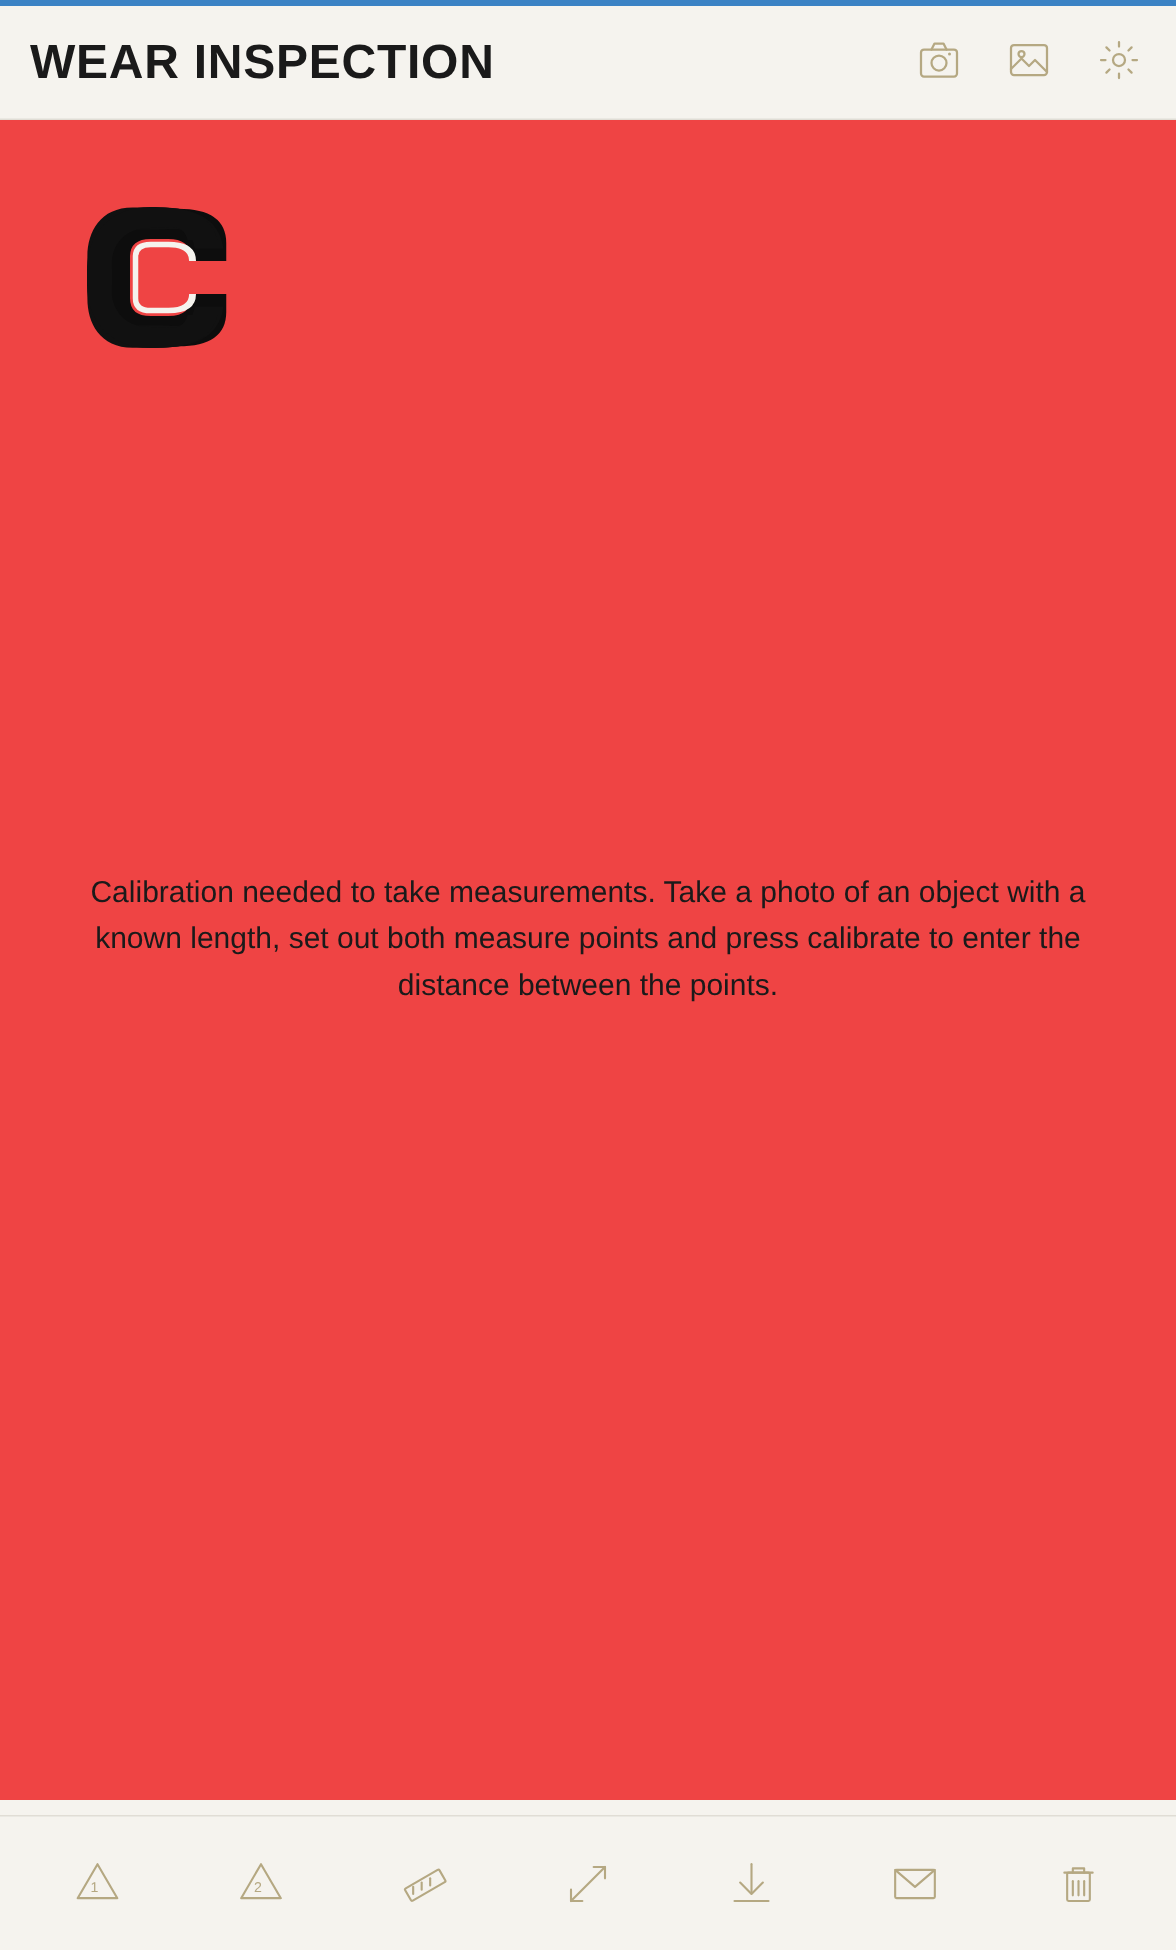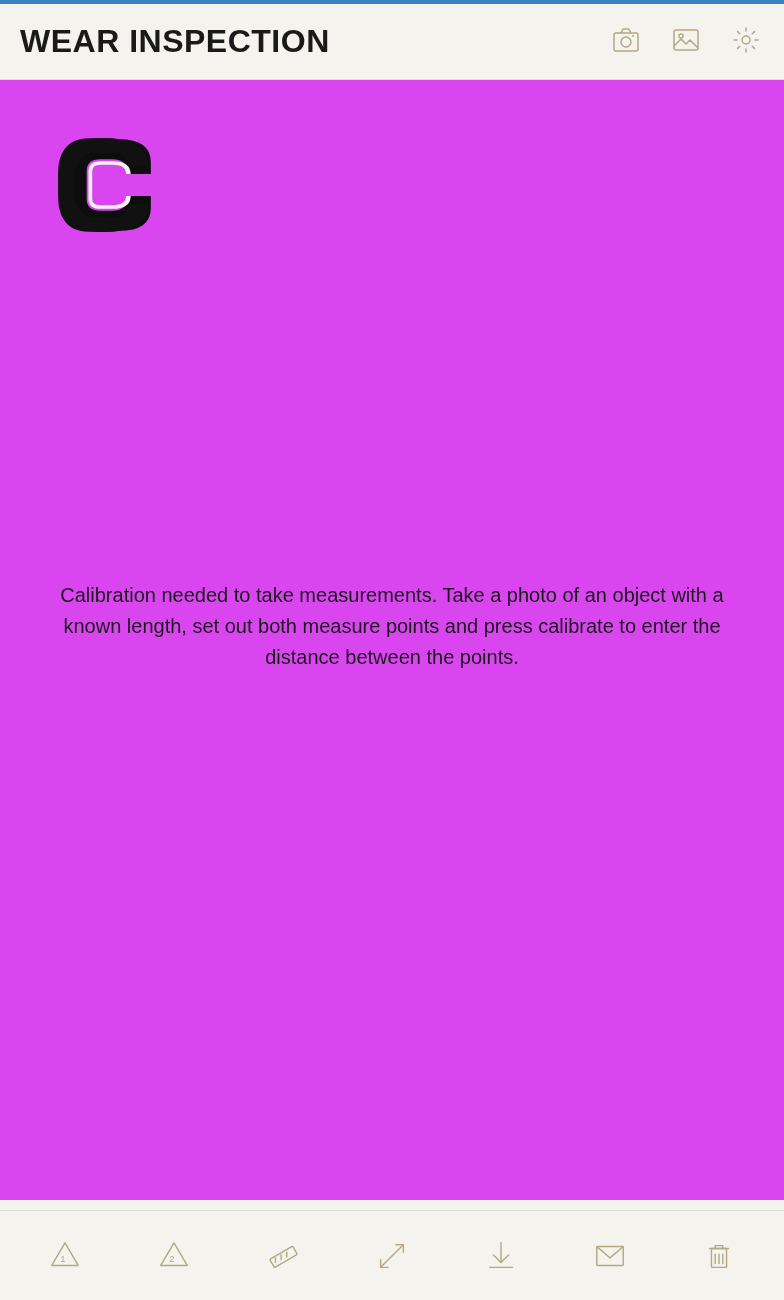--- a/index.html
+++ b/index.html
@@ -61,21 +61,21 @@
       height: 28px;
     }
 
     
     .main-content {
       width: 100%;
       height: calc(1300px - 4px - 86px - 90px);
       display: flex;
       flex-direction: column;
       align-items: center;
-      background-color: #d946ef;
+      background-color: #ef4444;
       position: relative;
     }
 
     
     .logo-area {
       position: absolute;
       top: 50px;
       left: 50px;
     }
 

